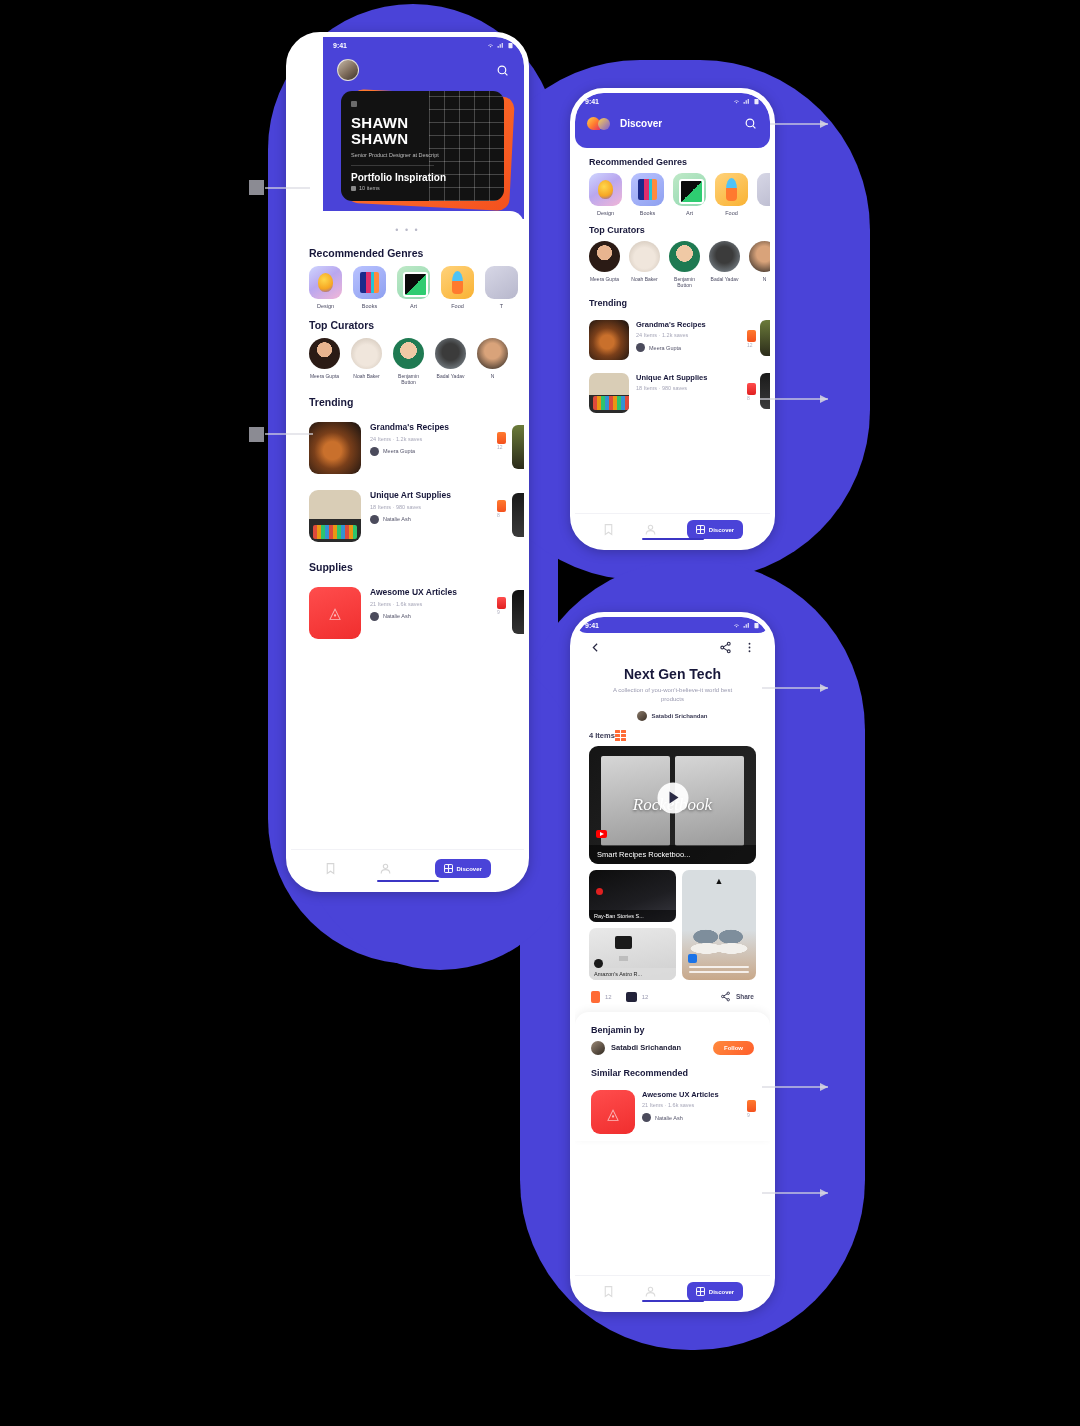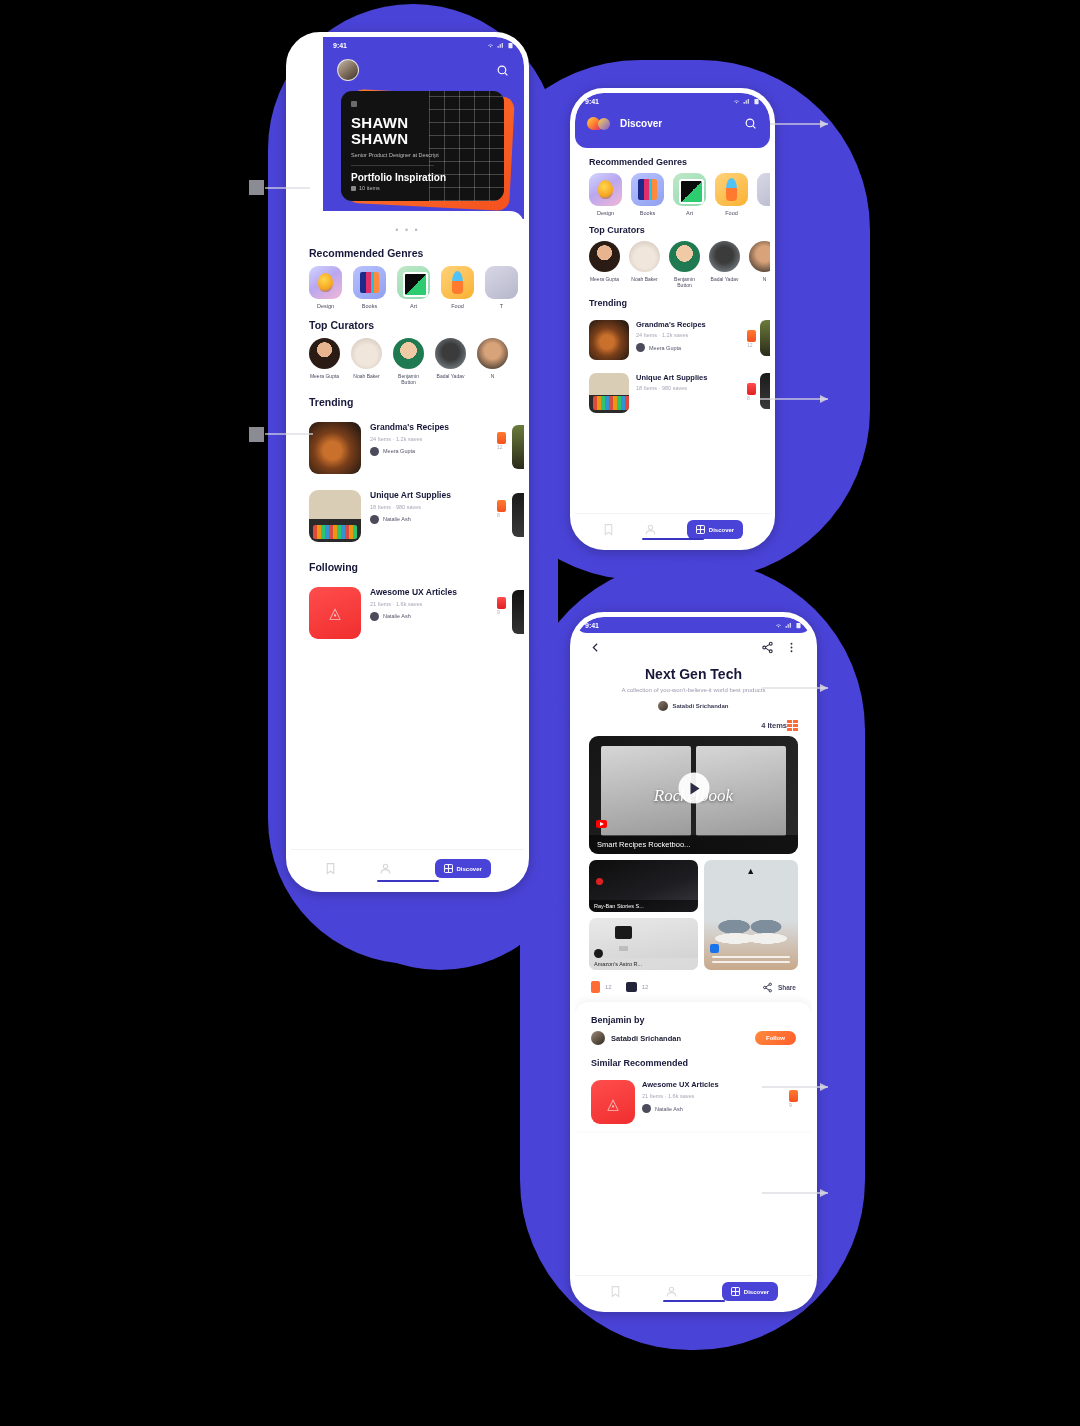--- a/index.html
+++ b/index.html
@@ -34,21 +34,21 @@
   }
   .screen {
     width: 100%; height: 100%;
     background: #ffffff;
     border-radius: 28px;
     overflow: hidden;
     position: relative;
   }
   #phone1 { left: 286px; top: 32px;  width: 243px; height: 860px; }
   #phone2 { left: 570px; top: 88px;  width: 205px; height: 462px; }
-  #phone3 { left: 570px; top: 612px; width: 247px; height: 700px; }
+  #phone3 { left: 570px; top: 612px; width: 205px; height: 700px; }
 
   
   .statusbar {
     height: 16px; display:flex; align-items:center; justify-content:space-between;
     padding: 0 10px; font-size: 7px; color: #ffffff; font-weight: 700;
   }
   .statusbar.dark { color:#ffffff; }
   .sb-right { display:flex; gap:3px; align-items:center; }
   .sb-ico { width:7px; height:7px; opacity:.9; }
 
@@ -177,21 +177,21 @@
   .hdr2-title { color:#fff; font-size:10px; font-weight:600; flex:1; }
 
   
   .s3-top { display:flex; align-items:center; justify-content:space-between; padding: 8px 14px 4px; }
   .s3-ico { width:13px; height:13px; color:#2b2b45; }
   .s3-title { text-align:center; font-size:14px; font-weight:700; color:#17173a; margin-top:8px; }
   .s3-sub { text-align:center; font-size:6px; color:#9a9ab0; line-height:1.55; padding: 4px 26px 0; }
   .s3-by { display:flex; align-items:center; justify-content:center; gap:4px; margin-top:6px; }
   .s3-by .dot { width:10px; height:10px; border-radius:50%; background:linear-gradient(140deg,#8a7a6a,#3a2f26); }
   .s3-by .nm { font-size:6px; color:#3b3b55; font-weight:600; }
-  .s3-items { display:flex; align-items:center; justify-content:flex-end; padding: 9px 14px 5px; }
+  .s3-items { display:flex; align-items:center; justify-content:flex-start; padding: 9px 14px 5px; }
   .s3-items .cnt { font-size:7.5px; color:#3b3b55; font-weight:600; }
   .grid-ico { width:11px; height:11px; display:grid; grid-template-columns:1fr 1fr; grid-template-rows:1fr 1fr 1fr; gap:1px; }
   .grid-ico i { background:#ff6b35; border-radius:.5px; display:block; }
 
   .media-main { margin: 0 14px; border-radius:9px; overflow:hidden; position:relative;
      height:118px; background:linear-gradient(135deg,#151515,#2a2a2a); }
   .media-main .pages { position:absolute; inset:10px 12px 18px; display:flex; gap:5px; }
   .media-main .pg { flex:1; background:linear-gradient(170deg,#d6d6d6,#9b9b9b); border-radius:2px; }
   .media-main .script { position:absolute; left:0; right:0; top:42%; text-align:center; color:#fff;
      font-family:"Liberation Serif", serif; font-style:italic; font-size:17px; text-shadow:0 1px 3px rgba(0,0,0,.6); }
@@ -388,21 +388,21 @@
           </div>
           <div class="lstack">
             <div>
                 <div class="book"></div>
             <div class="lcount">8</div>
               </div>
           </div>
           <div class="peek p2"></div>
         </div>
 
-        <div class="sec-title">Following</div>
+        <div class="sec-title">Supplies</div>
 
 
         <div class="litem">
           <div class="thumb th-ux"></div>
           <div class="lmeta">
             <div class="ltitle">Awesome UX Articles</div>
             <div class="lsub">21 Items · 1.6k saves</div>
             <div class="lby">
               <span class="dot"></span>
               <span class="nm">Natalie Ash</span>

